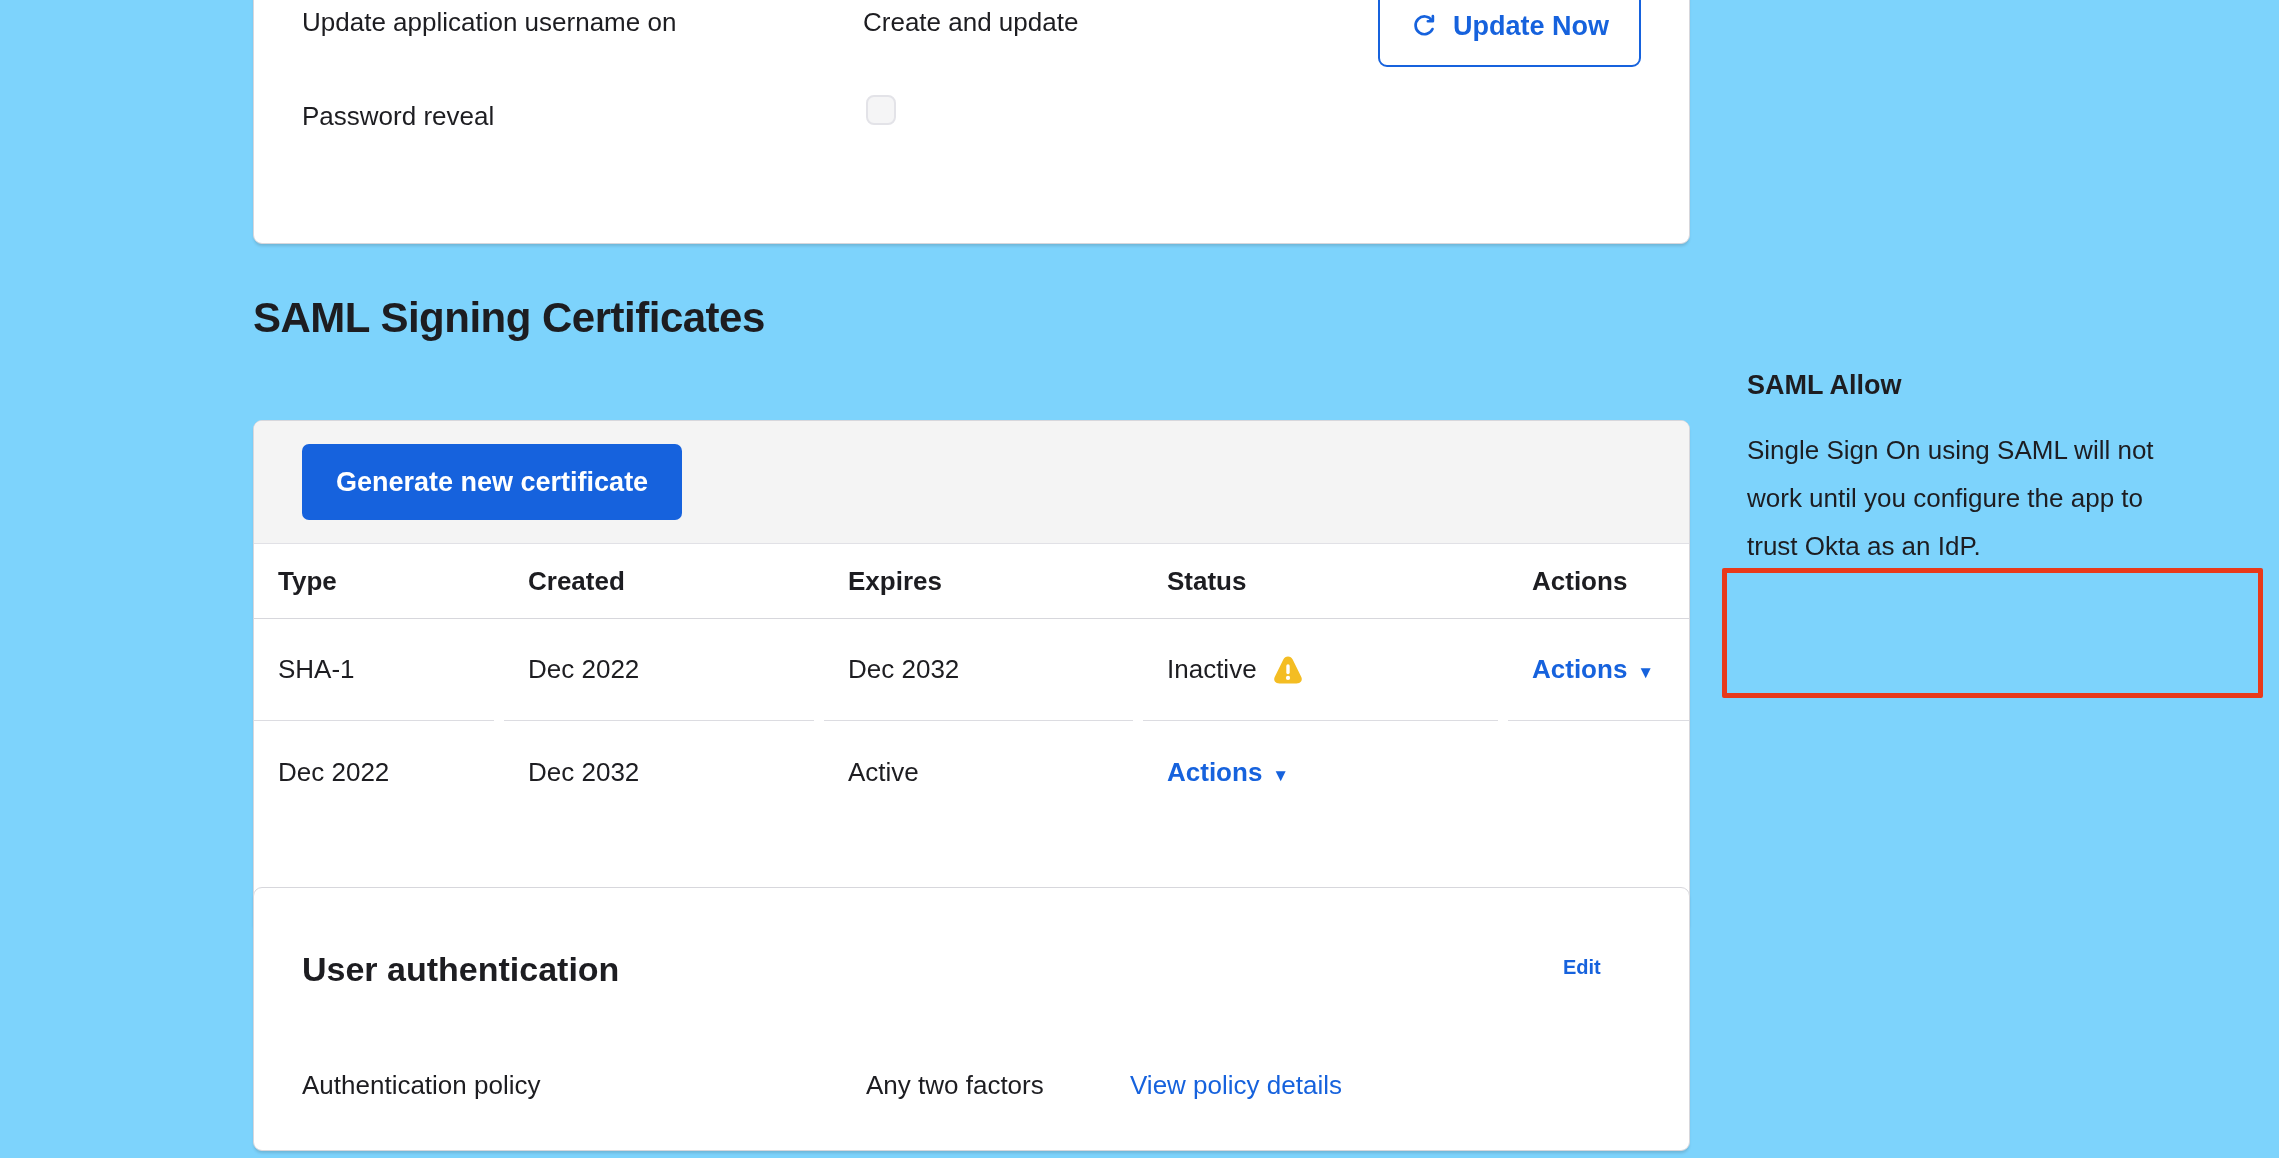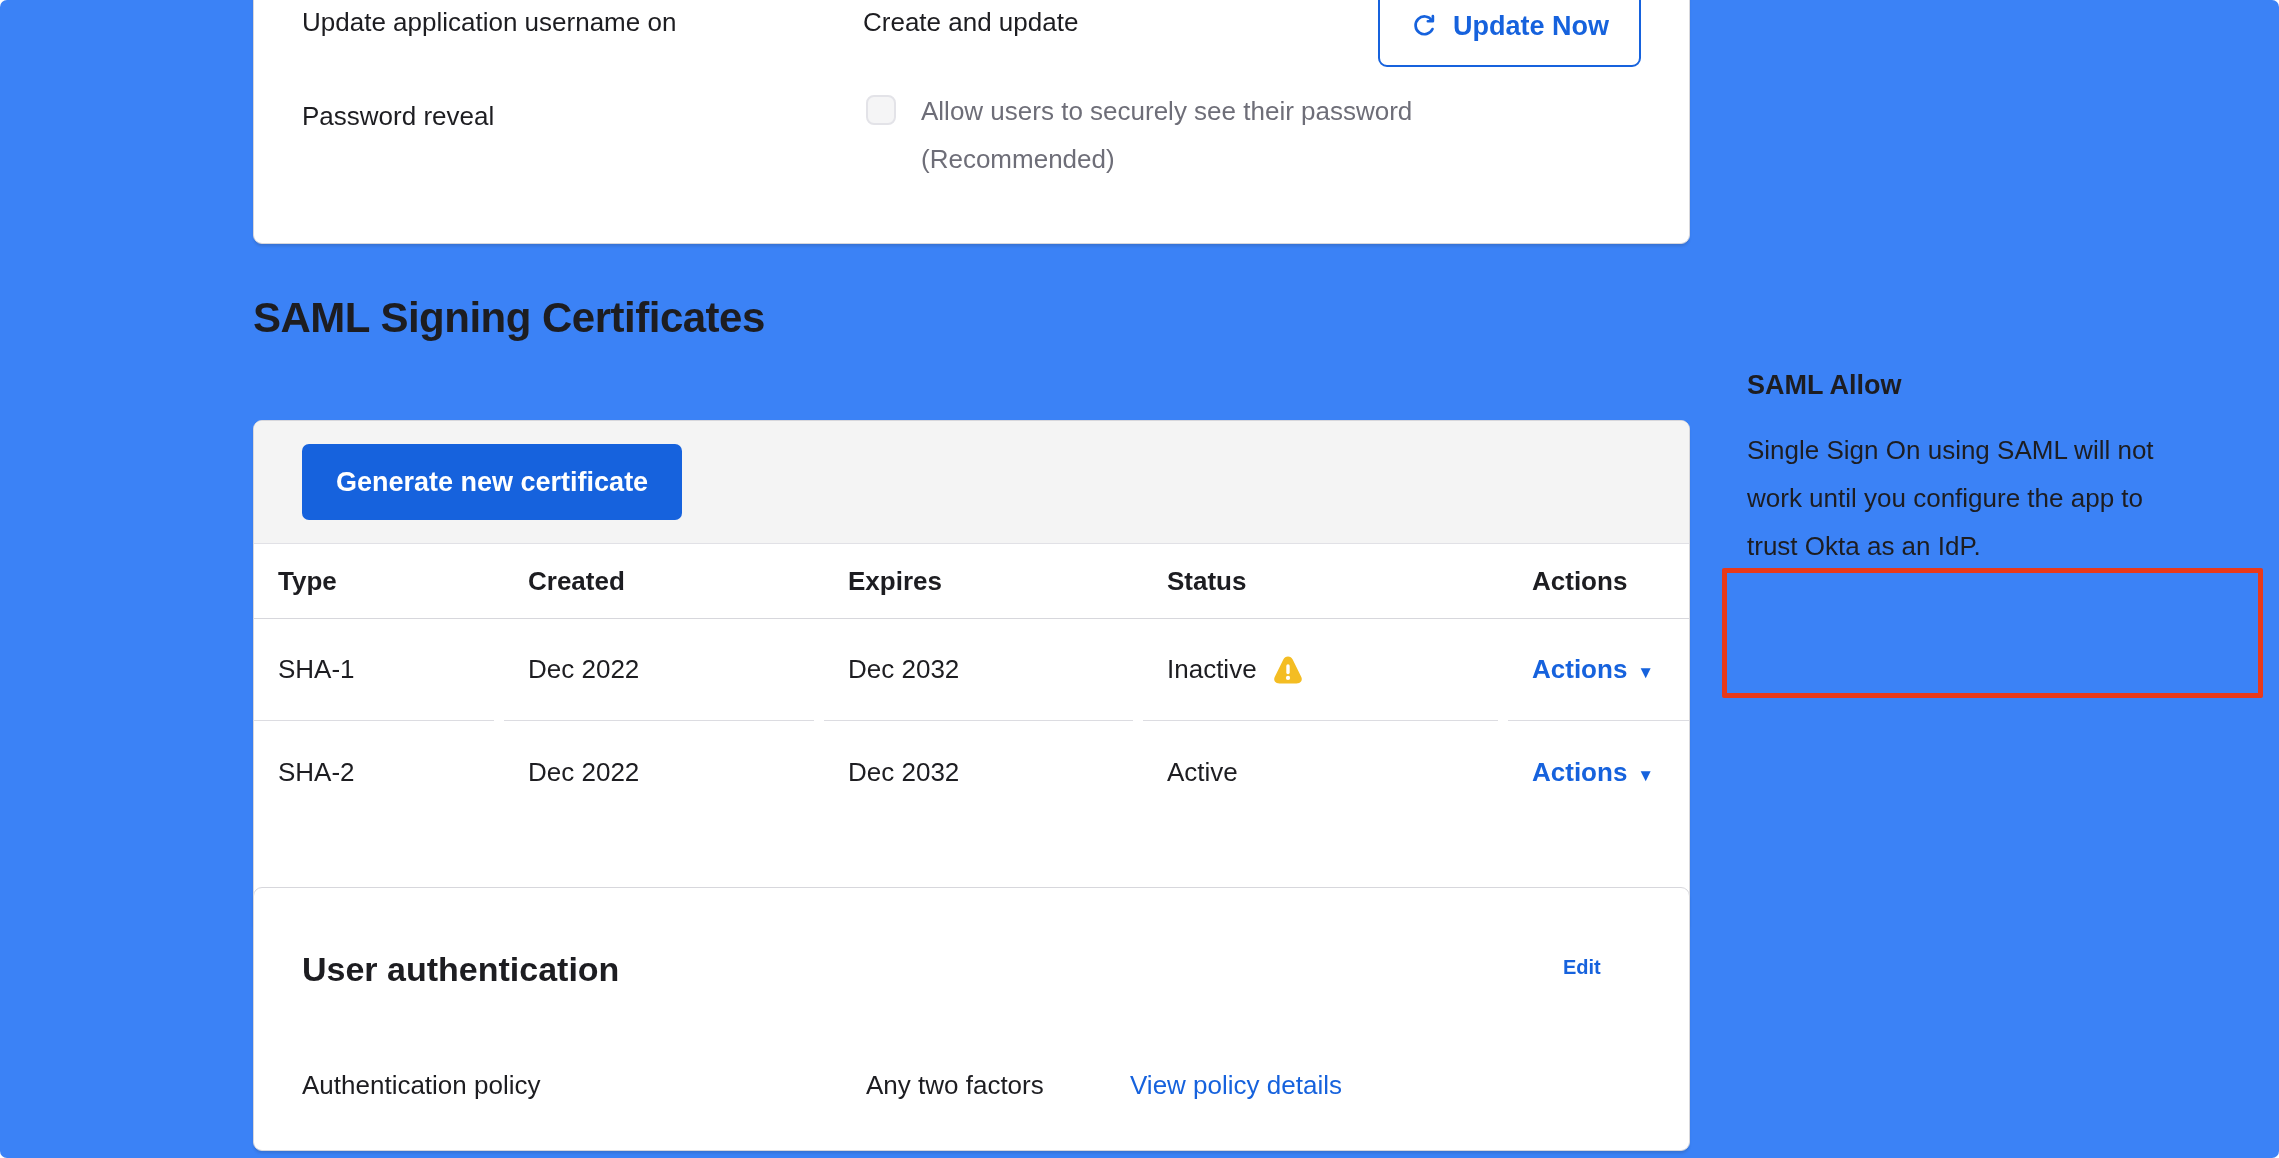--- a/index.html
+++ b/index.html
@@ -2,24 +2,23 @@
 <html><head>
 <meta charset="utf-8">
 <style>
   * { margin: 0; padding: 0; box-sizing: border-box; }
   html, body { background: #ffffff; }
   #canvas {
     position: relative;
     width: 2279px;
     height: 1158px;
     overflow: hidden;
-    background: #3b82f6;
+    background: #7dd3fc;
     font-family: "Liberation Sans", sans-serif;
     color: #1d1d21;
-    border-radius: 7px;
   }
   .abs { position: absolute; }
 
   
   .card {
     position: absolute;
     left: 253px;
     width: 1437px;
     background: #ffffff;
     border: 1px solid #d7d7dc;
@@ -151,21 +150,20 @@
         <svg width="28" height="28" viewBox="0 0 24 24" fill="none">
           <path d="M19.3 14.6a7.6 7.6 0 1 1-.6-7.4" stroke="#1662dd" stroke-width="2.3" stroke-linecap="round"></path>
           <path d="M19.6 3.6v4.3h-4.3" stroke="#1662dd" stroke-width="2.3" stroke-linecap="round" stroke-linejoin="round" fill="none"></path>
         </svg>
       </span>
       <span class="btn-label">Update Now</span>
     </button>
 
     <div class="abs body-text settings-label" style="top:118px">Password reveal</div>
     <div class="checkbox"></div>
-    <div class="abs" id="checkbox-label">Allow users to securely see their password (Recommended)</div>
   </div>
 
   <div class="abs" id="section-heading">SAML Signing Certificates</div>
 
   <div class="card" id="cert-panel">
     <div id="cert-panel-header">
       <button id="generate-btn">Generate new certificate</button>
     </div>
 
     <div class="cert-row" id="cert-thead">
@@ -192,21 +190,20 @@
       </div>
       <div>
         <span class="actions-link">
           <span class="blue bold">Actions</span>
           <span class="caret">▼</span>
         </span>
       </div>
     </div>
 
     <div class="cert-row cert-data-row">
-      <div>SHA-2</div>
       <div>Dec 2022</div>
       <div>Dec 2032</div>
       <div>
         <span>Active</span>
       </div>
       <div>
         <span class="actions-link">
           <span class="blue bold">Actions</span>
           <span class="caret">▼</span>
         </span>

